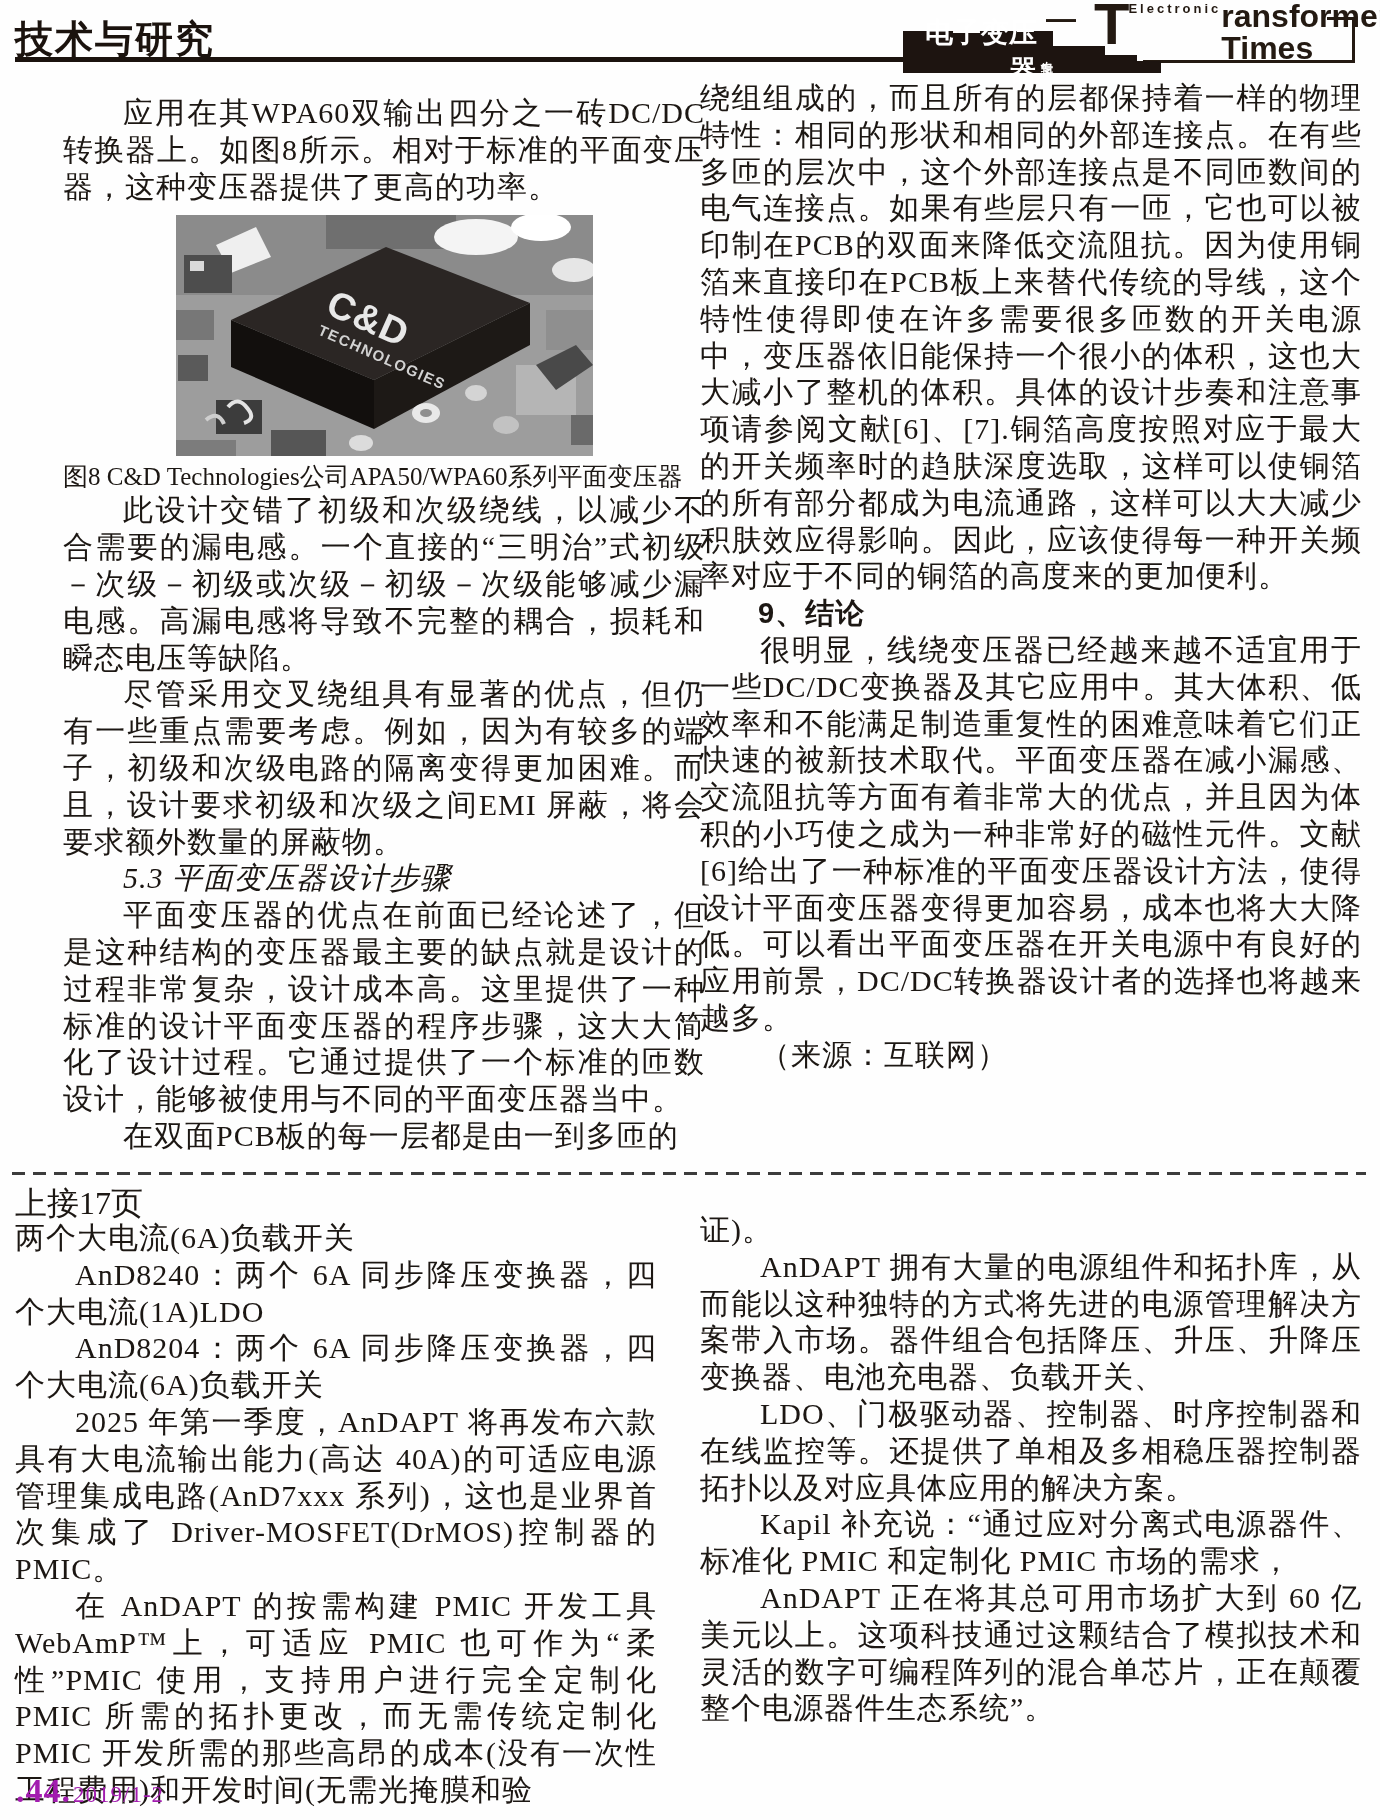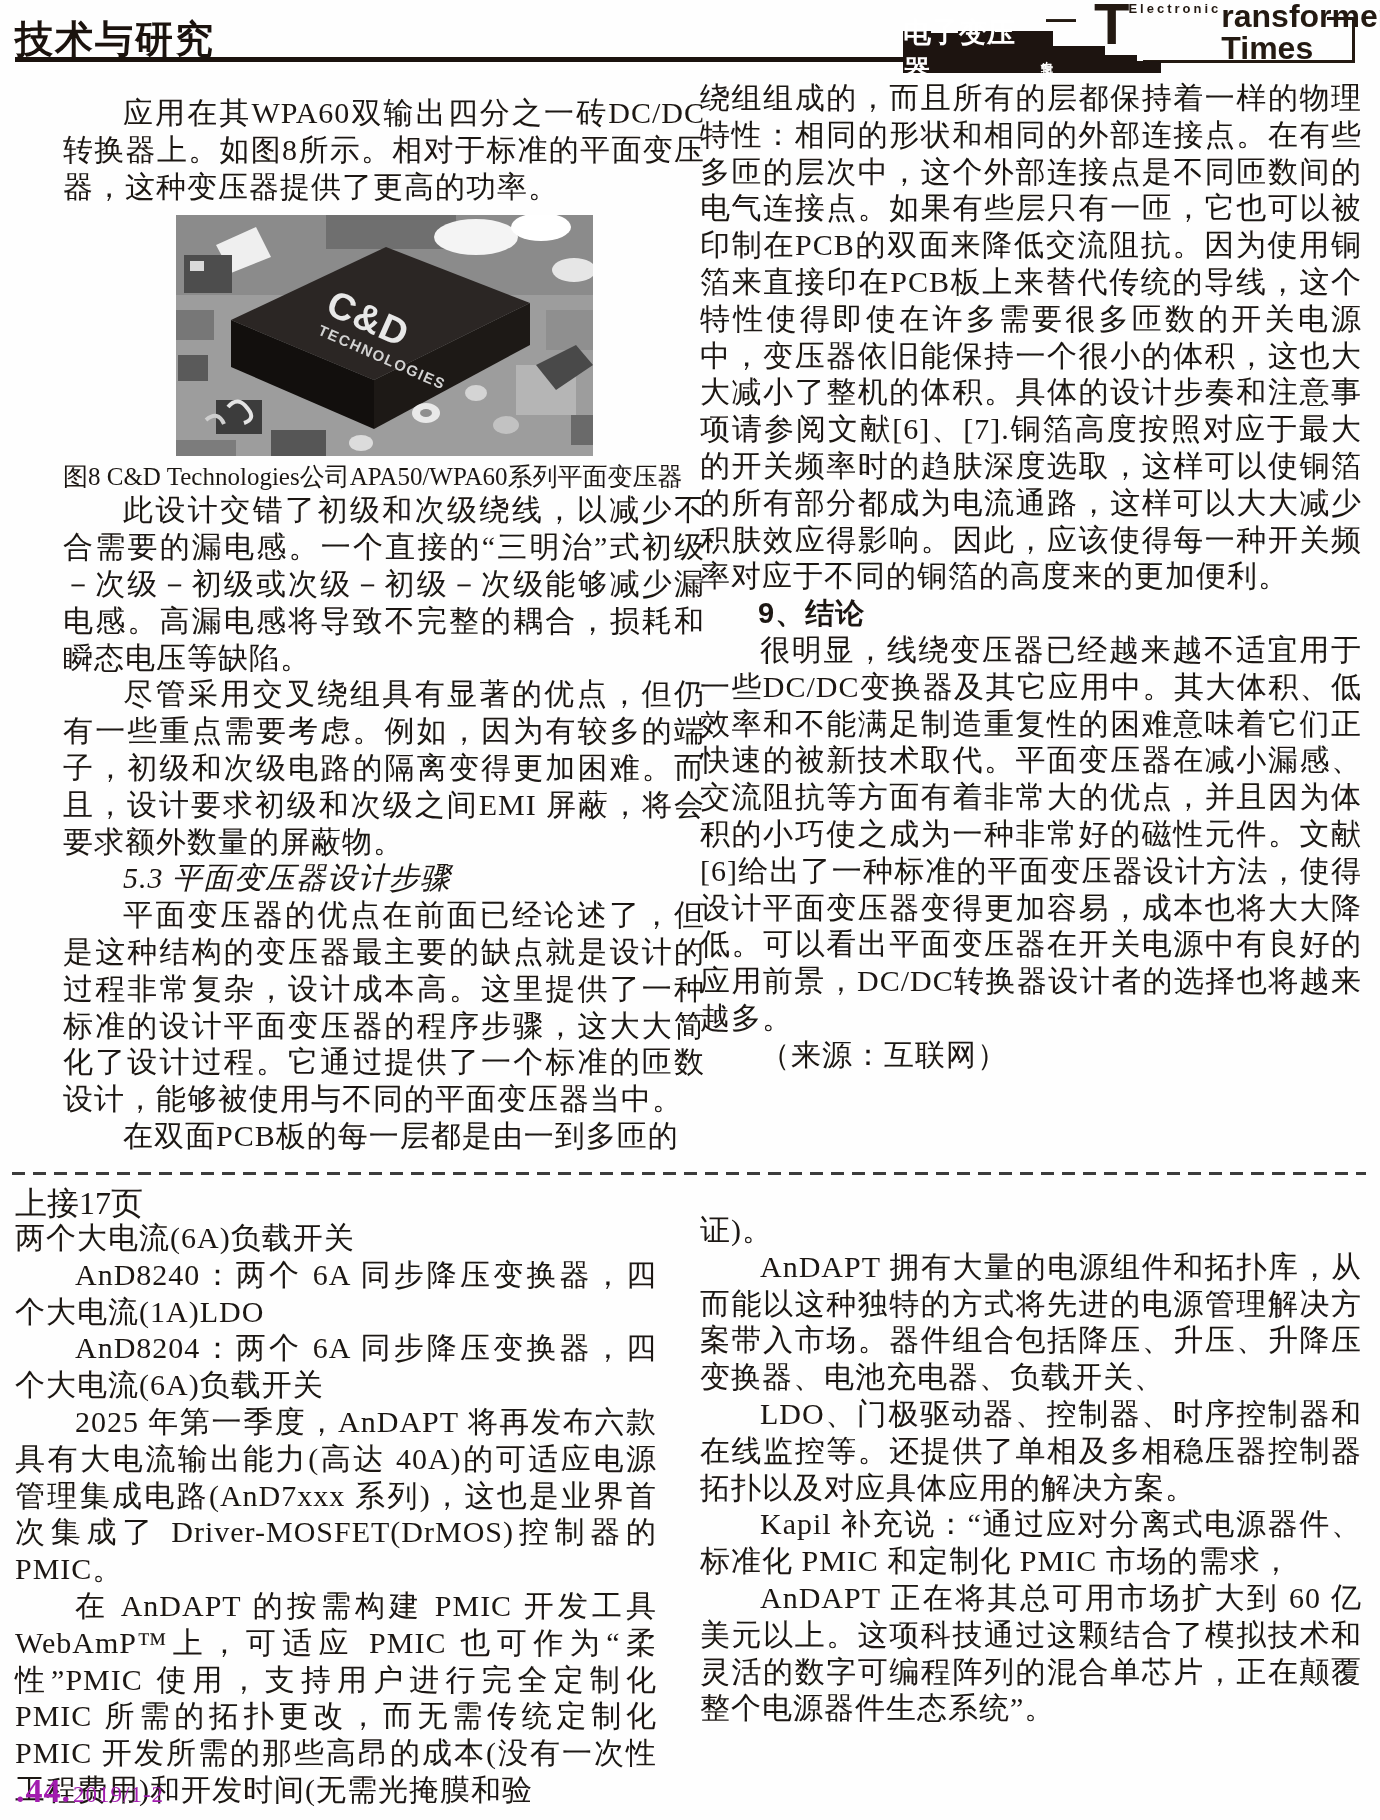--- a/index.html
+++ b/index.html
@@ -27,20 +27,21 @@
   .ett-col{display:flex;flex-direction:row;margin-left:1px;}
   .ett-small{font-size:13px;font-weight:900;letter-spacing:3px;line-height:13px;margin-top:2px;}
   .ett-big{font-size:32px;font-weight:900;letter-spacing:0px;line-height:32px;}
   .bracket-top{position:absolute;left:1327px;top:17px;width:28px;height:3px;background:#241a12;}
   .bracket-right{position:absolute;left:1352px;top:17px;width:3px;height:46px;background:#241a12;}
   .bracket-bottom{position:absolute;left:1143px;top:60px;width:212px;height:3px;background:#241a12;}
   .brand-box{
     position:absolute;left:903px;top:31px;width:150px;height:42px;background:#1d1410;
     display:flex;align-items:center;justify-content:center;gap:3px;
     font-family:"Liberation Sans","DejaVu Sans",sans-serif;
+    text-align:right;
   }
   .brand-box-main{color:#fff;font-weight:900;font-size:28px;letter-spacing:0;}
   .brand-box-small{color:#fff;font-weight:bold;font-size:12px;writing-mode:vertical-rl;letter-spacing:1px;line-height:13px;}
   .step1{position:absolute;left:1053px;top:46px;width:52px;height:27px;background:#1d1410;}
   .step2{position:absolute;left:1105px;top:55px;width:32px;height:18px;background:#1d1410;}
   .step3{position:absolute;left:1137px;top:61px;width:24px;height:12px;background:#1d1410;}
   
   .col{position:absolute;font-size:30px;line-height:36.8px;letter-spacing:1px;text-align:justify;}
   .tl{left:15px;top:95px;width:642px;margin-left:48px;}
   .tr{left:700px;top:80px;width:662px;}

